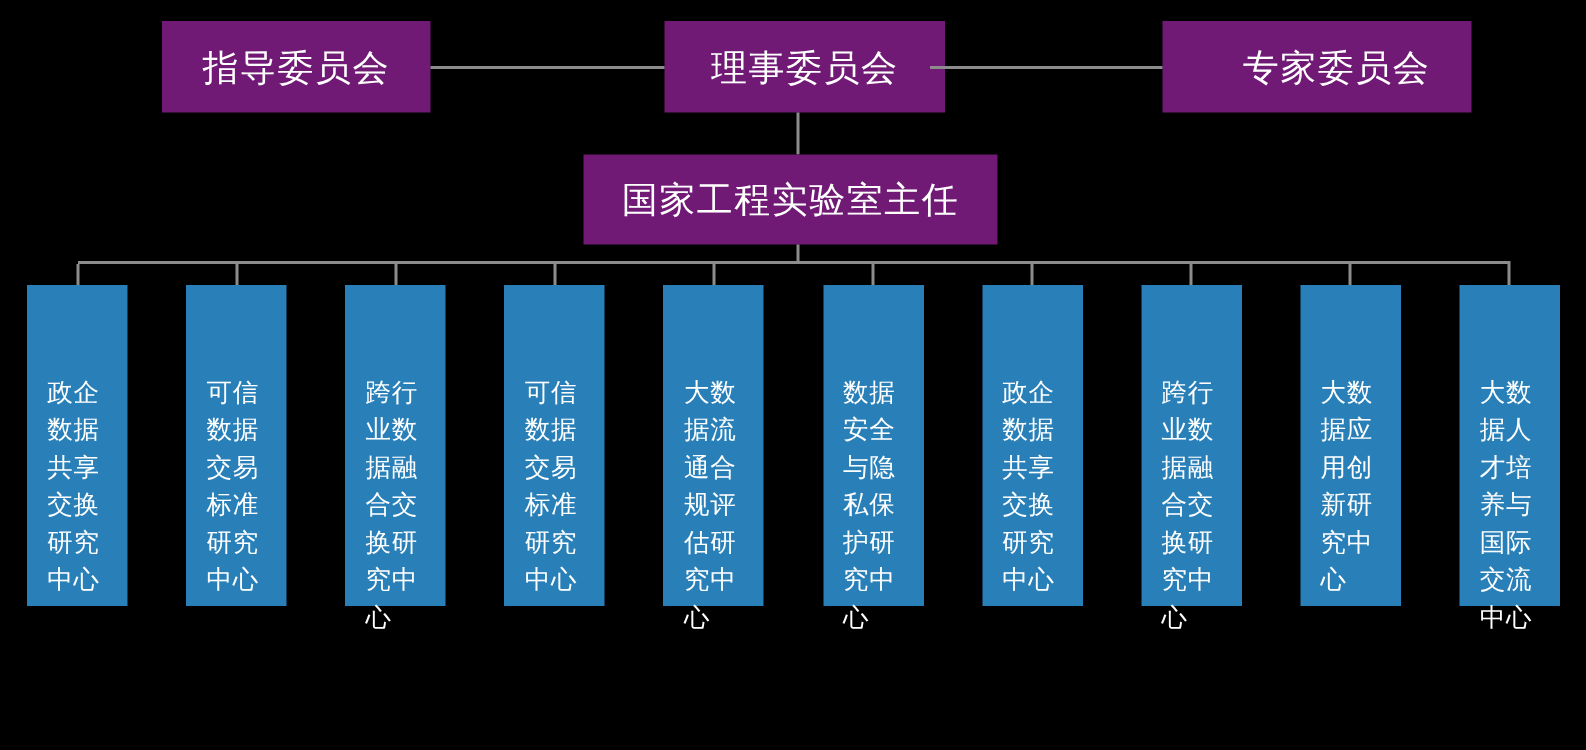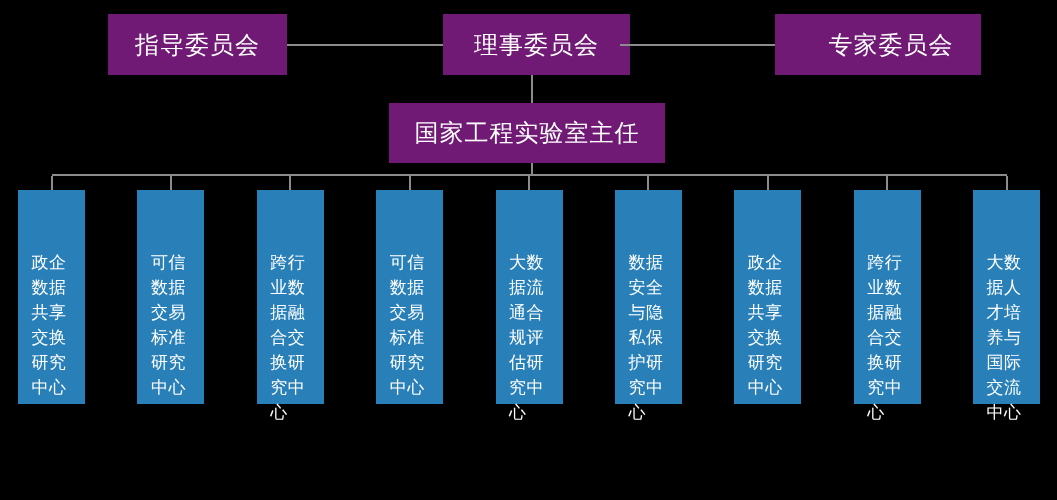--- a/index.html
+++ b/index.html
@@ -142,18 +142,24 @@
     </div>
     <div class="colwrap">
       <div class="stub"></div>
       <div class="colbox">
         <span class="coltext">跨行业数据融合交换研究中心</span>
       </div>
     </div>
     <div class="colwrap">
       <div class="stub"></div>
       <div class="colbox">
+        <span class="coltext">大数据应用创新研究中心</span>
+      </div>
+    </div>
+    <div class="colwrap">
+      <div class="stub"></div>
+      <div class="colbox">
         <span class="coltext">大数据人才培养与国际交流中心</span>
       </div>
     </div>
   </div>
 
 </div>
 
 </body></html>

